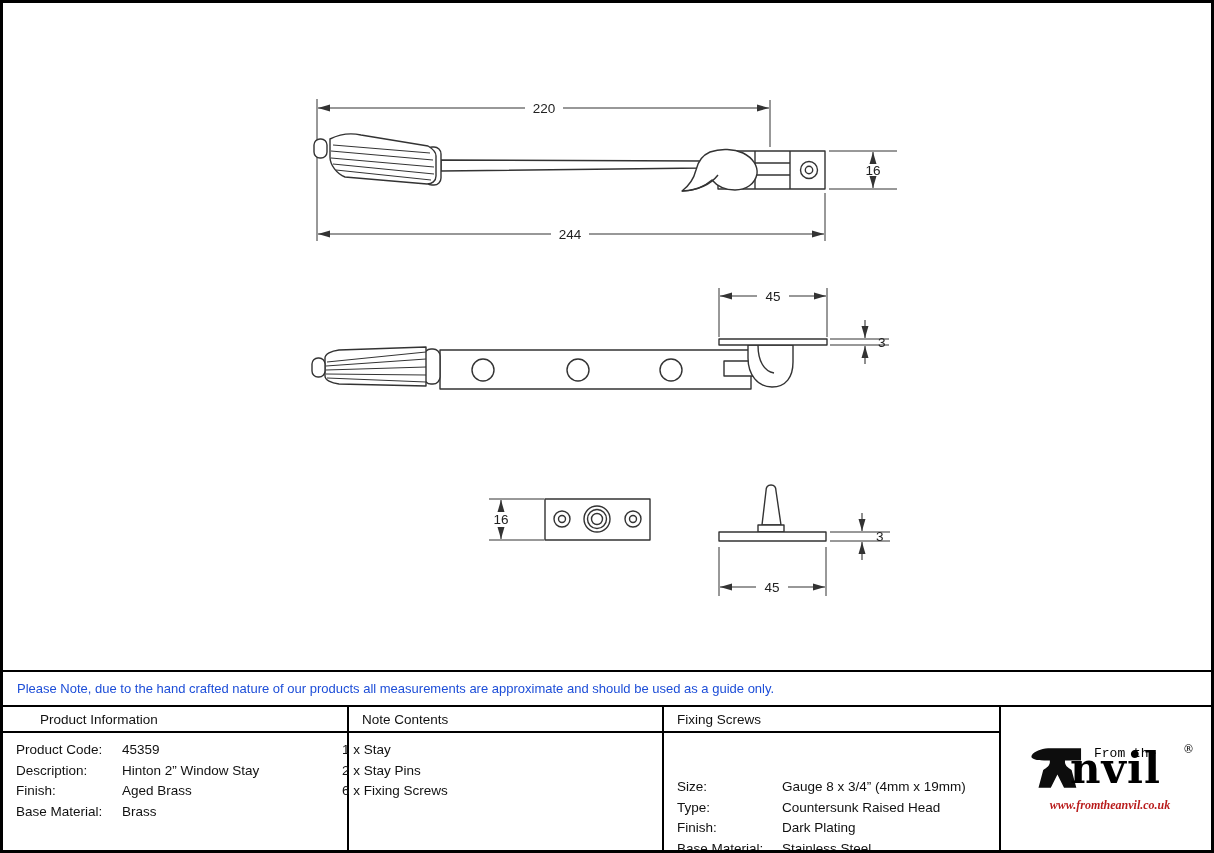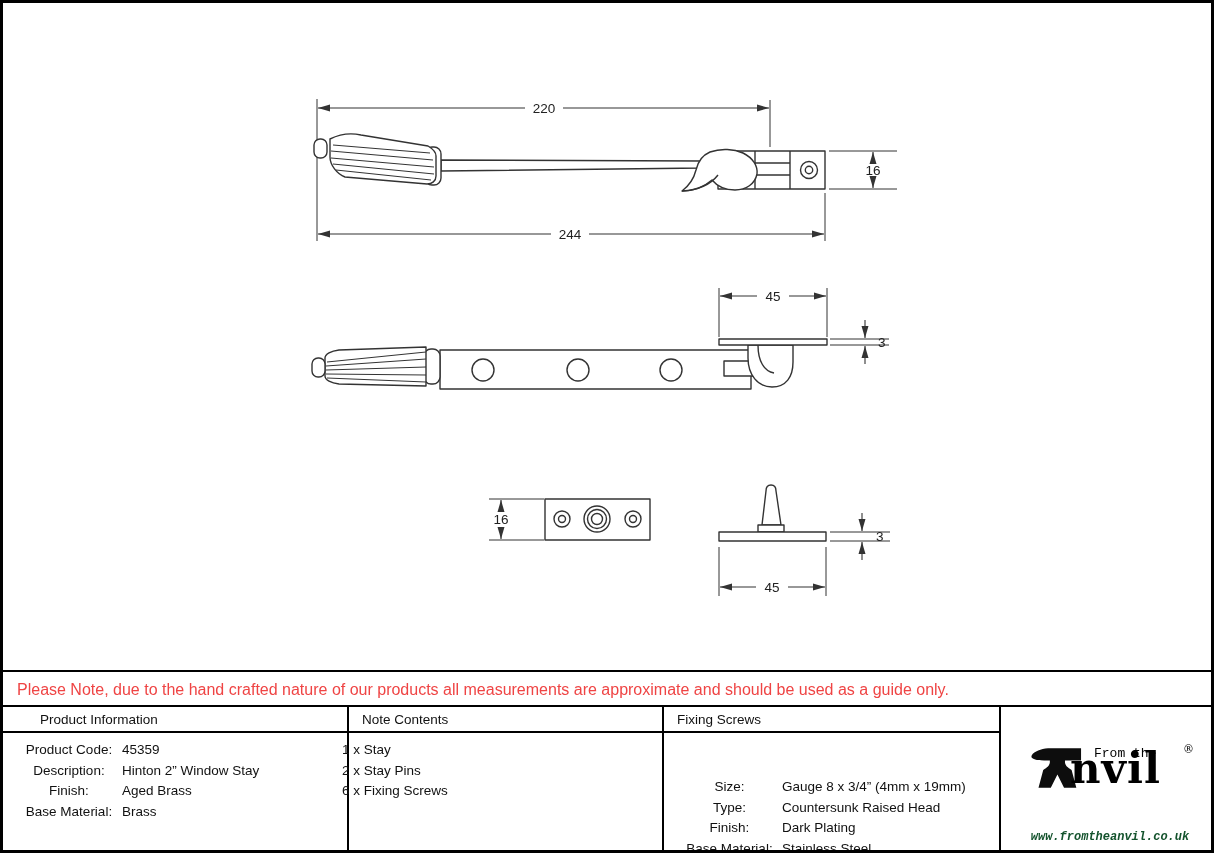--- a/index.html
+++ b/index.html
@@ -7,32 +7,32 @@
     position:relative;width:1214px;height:853px;background:#ffffff;
     font-family:"Liberation Sans",sans-serif;color:#1a1a1a;overflow:hidden;
     box-sizing:border-box;
     padding-left:40px;
   }
   .page-border{position:absolute;inset:0;border:3px solid #000;pointer-events:none;}
   .hline{position:absolute;left:0;right:0;height:2px;background:#000;}
   .vline{position:absolute;width:2px;background:#000;}
   .drawing-svg{position:absolute;left:0;top:0;}
   .drawing-svg text{font-family:"Liberation Sans",sans-serif;font-size:13.5px;fill:#222;stroke:none;}
-  .note-text{position:absolute;left:17px;top:681px;font-size:16px;color:#ef4444;text-align:center;}
+  .note-text{position:absolute;left:17px;top:681px;font-size:13px;color:#1d4ed8;text-align:center;}
   .hdr{position:absolute;top:712px;font-size:13.5px;color:#111;}
   .cell{position:absolute;top:740px;font-size:13.5px;line-height:20.6px;color:#111;}
-  .kv{display:flex;text-align:center;}
+  .kv{display:flex;}
   .kv .lbl{flex:0 0 106px;}
   .kv.fs .lbl{flex:0 0 105px;}
   .logo{position:absolute;left:1020px;top:733px;width:180px;height:86px;}
   .logo .anvil-ic{position:absolute;left:10px;top:12px;width:52px;height:46px;}
   .logo .fromthe{position:absolute;left:74px;top:13px;font-family:Liberation Mono, monospace;font-size:13px;color:#000;}
   .logo .brand{position:absolute;left:50px;top:14px;font-family:"DejaVu Serif","Liberation Serif",serif;font-size:42px;font-weight:bold;line-height:44px;color:#000;letter-spacing:1px;}
   .logo .reg{position:absolute;left:163px;top:10px;font-size:11px;font-family:"DejaVu Serif","Liberation Serif",serif;color:#000;}
-  .logo .url{position:absolute;left:5px;top:65px;width:170px;text-align:center;font-family:Liberation Mono, monospace;font-style:italic;font-weight:bold;font-size:12px;color:#14532d;margin-top:32px;}
+  .logo .url{position:absolute;left:5px;top:65px;width:170px;text-align:center;font-family:Liberation Serif, serif;font-style:italic;font-weight:bold;font-size:12px;color:#b91c1c;}
 </style>
 </head>
 <body>
 
 <div class="sheet">
 
   <svg class="drawing-svg" width="1214" height="670" viewBox="0 0 1214 670">
     <defs>
       <marker id="arr" markerUnits="userSpaceOnUse" markerWidth="14" markerHeight="10" refX="13" refY="5" orient="auto">
         <path d="M13,5 L1,1.5 L1,8.5 Z" fill="#333"></path>

